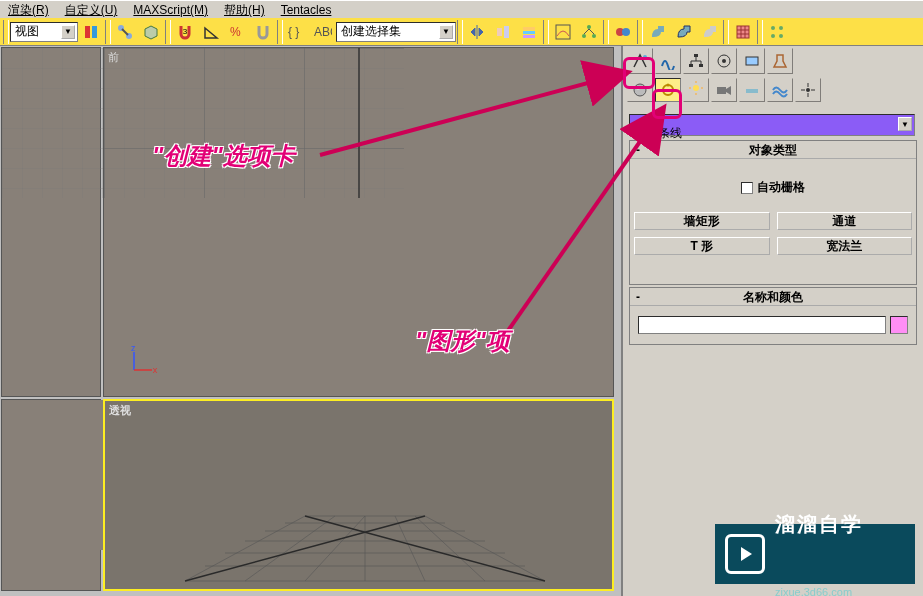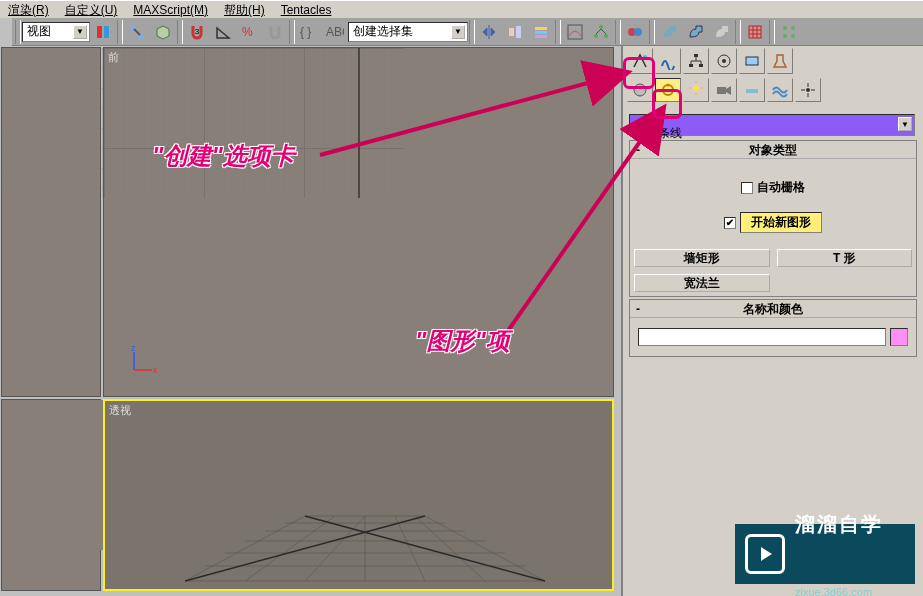--- a/index.html
+++ b/index.html
@@ -3,31 +3,31 @@
 <meta charset="utf-8">
 <style>
 * { margin: 0; padding: 0; box-sizing: border-box; font-family: "Microsoft YaHei", Arial, sans-serif; font-size: 12px; }
 body { background: #c0c0c0; width: 923px; height: 596px; overflow: hidden; position: relative; }
 
 
 .menubar { background: #d4d0c8; height: 18px; display: flex; border-top: 1px solid #fff; }
 .menubar span { padding: 1px 8px; color: #000; line-height: 16px; text-decoration: underline; }
 
 
-.toolbar-row { background: #a3a3a3; height: 28px; display: flex; align-items: center; padding: 0 2px; border-bottom: 1px solid #808080; margin-left: 12px; }
+.toolbar-row { background: #fde047; height: 28px; display: flex; align-items: center; padding: 0 2px; border-bottom: 1px solid #808080; }
 .tool-sep { width: 6px; height: 24px; border-left: 1px solid #808080; border-right: 1px solid #fff; margin: 0 1px; }
 .tool-btn { width: 24px; height: 24px; display: flex; align-items: center; justify-content: center; border: 1px solid transparent; margin: 0 1px; }
 .tool-dropdown { height: 20px; background: #fff; border: 1px inset #808080; display: flex; align-items: center; padding: 0 4px; position: relative; }
 .dd-arrow { position: absolute; right: 2px; top: 2px; width: 14px; height: 14px; background: #d4d0c8; border: 1px outset #fff; display: flex; align-items: center; justify-content: center; font-size: 8px; }
 
 
 .viewport-area { display: flex; flex-direction: column; width: 621px; height: 550px; }
 .vp-row { display: flex; }
 .viewport { background: #888078; border: 1px solid #555; position: relative; margin: 1px; }
-.viewport.active { border: 2px solid #fdee21; }
+.viewport.active { border: 2px solid #fdee21; font-weight: bold; }
 .vp-label { position: absolute; top: 2px; left: 4px; color: #ddd; font-size: 11px; }
 .vp-grid { position: absolute; inset: 0; }
 .axis-gizmo { position: absolute; bottom: 20px; left: 24px; width: 30px; height: 30px; }
 
 
 .cmd-panel { position: absolute; right: 0; top: 46px; width: 302px; height: 550px; background: #d4d0c8; border-left: 2px solid #808080; }
 .cmd-tabs { display: flex; height: 30px; align-items: center; padding-left: 4px; gap: 2px; }
 .cmd-tab { width: 26px; height: 26px; border: 1px outset #d4d0c8; background: #d4d0c8; display: flex; align-items: center; justify-content: center; }
 .cmd-subtabs { display: flex; height: 28px; align-items: center; padding-left: 4px; gap: 2px; }
 .sub-tab { width: 26px; height: 24px; border: 1px outset #d4d0c8; background: #d4d0c8; display: flex; align-items: center; justify-content: center; }
@@ -49,21 +49,21 @@
 .name-row { display: flex; gap: 4px; padding: 6px 4px; }
 .name-input { flex: 1; height: 18px; background: #fff; border: 1px inset #808080; }
 .color-swatch { width: 18px; height: 18px; background: #ff8ef5; border: 1px inset #808080; }
 
 
 .arrow-line { position: absolute; stroke: #cc0055; stroke-width: 4; }
 .arrow-head { fill: #cc0055; }
 .anno-text { position: absolute; font-size: 24px; font-weight: bold; color: #e20076; font-style: italic; text-shadow: 1px 1px 0 #fff, -1px -1px 0 #fff, 1px -1px 0 #fff, -1px 1px 0 #fff; }
 .hl-box { position: absolute; border: 3px solid #e20076; border-radius: 6px; }
 
-.watermark { position: absolute; right: 8px; bottom: 12px; width: 180px; height: 60px; background: #0a4a5c; color: #fff; display: flex; align-items: center; padding: 6px 10px; gap: 10px; }
+.watermark { position: absolute; right: 8px; bottom: 12px; width: 200px; height: 60px; background: #0a4a5c; color: #fff; display: flex; align-items: center; padding: 6px 10px; gap: 10px; }
 .wm-icon { width: 40px; height: 40px; border: 3px solid #fff; border-radius: 6px; display: flex; align-items: center; justify-content: center; }
 .wm-text-main { font-size: 20px; font-weight: bold; letter-spacing: 2px; }
 .wm-text-sub { font-size: 11px; color: #8cc; margin-top: 48px; }
 
 
 svg.i { width: 18px; height: 18px; }
 </style>
 </head>
 <body>
 
@@ -375,26 +375,23 @@
     <span class="dd-arrow">▼</span>
   </div>
 
   <div class="rollout">
     <div class="rollout-header">对象类型</div>
     <div class="rollout-body">
       <div class="cb-row">
         <span class="cb"></span>
         <span>自动栅格</span>
       </div>
-      <div class="cb-row">
-        <span class="cb checked"></span>
-        <span class="start-new">开始新图形</span>
-      </div>
       <div class="obj-btn-grid">
         <div class="obj-btn">墙矩形</div>
+        <div class="obj-btn">通道</div>
         <div class="obj-btn">T 形</div>
         <div class="obj-btn">宽法兰</div>
         <div class="obj-btn" style="visibility:hidden"></div>
       </div>
     </div>
   </div>
 
   <div class="rollout">
     <div class="rollout-header">名称和颜色</div>
     <div class="rollout-body">

